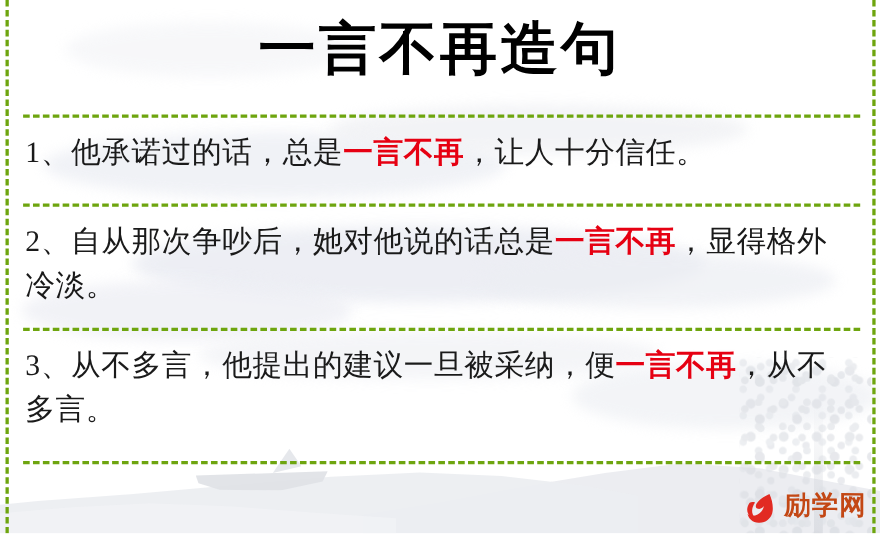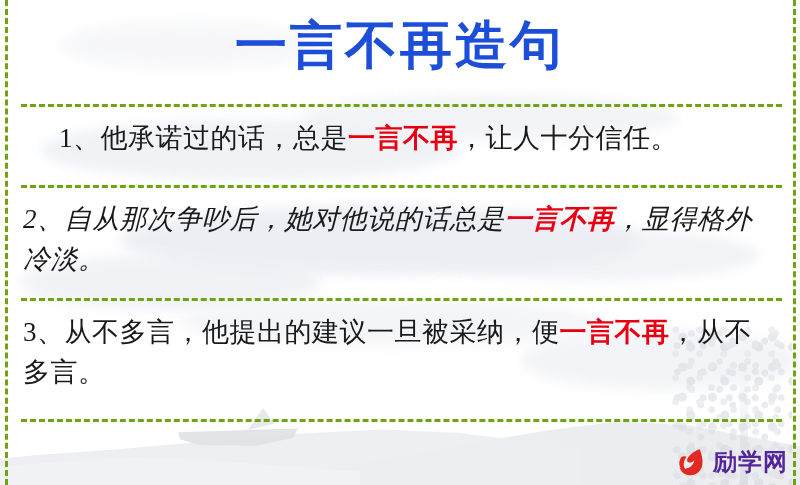--- a/index.html
+++ b/index.html
@@ -131,43 +131,43 @@
   .title {
     position: absolute;
     left: 0; right: 0;
     top: 12px;
     z-index: 4;
     text-align: center;
     font-family: "DejaVu Serif", "Liberation Serif", serif;
     font-weight: 700;
     font-size: 52px;
     letter-spacing: 3px;
-    color: #1d4ed8;
+    color: #000000;
     line-height: 1.25;
   }
 
   
   .sentences {
     position: absolute;
     left: 21px;
     right: 24px;
     top: 104px;
     z-index: 4;
   }
   .sentence {
     box-sizing: border-box;
     font-family: "Liberation Serif", "DejaVu Serif", serif;
     font-size: 27px;
     line-height: 40px;
     color: #1a1a1a;
     letter-spacing: 0.5px;
     padding: 14px 0 0 2px;
   }
-  .s-1 { height: 81px; margin-left: 36px; }
-  .s-2 { height: 113px; font-style: italic; }
+  .s-1 { height: 81px; }
+  .s-2 { height: 113px; }
   .s-3 { height: 121px; }
   .hl {
     color: #e60012;
     font-weight: 700;
   }
 
   
   .watermark {
     position: absolute;
     right: 12px;
@@ -177,25 +177,25 @@
     align-items: center;
     gap: 5px;
     opacity: .96;
   }
   .logo-mark {
     width: 34px; height: 34px;
     flex: 0 0 34px;
     position: relative;
   }
   .logo-text {
-    font-family: Liberation Serif, serif;
+    font-family: Liberation Mono, monospace;
     font-weight: 700;
     font-size: 24px;
     letter-spacing: 1px;
-    color: #4c1d95;
+    color: #c2410c;
     line-height: 1;
   }
 </style>
 </head>
 <body>
 
 <div id="page">
 
   <div class="bg-layer">
     <div class="wash w8"></div>

